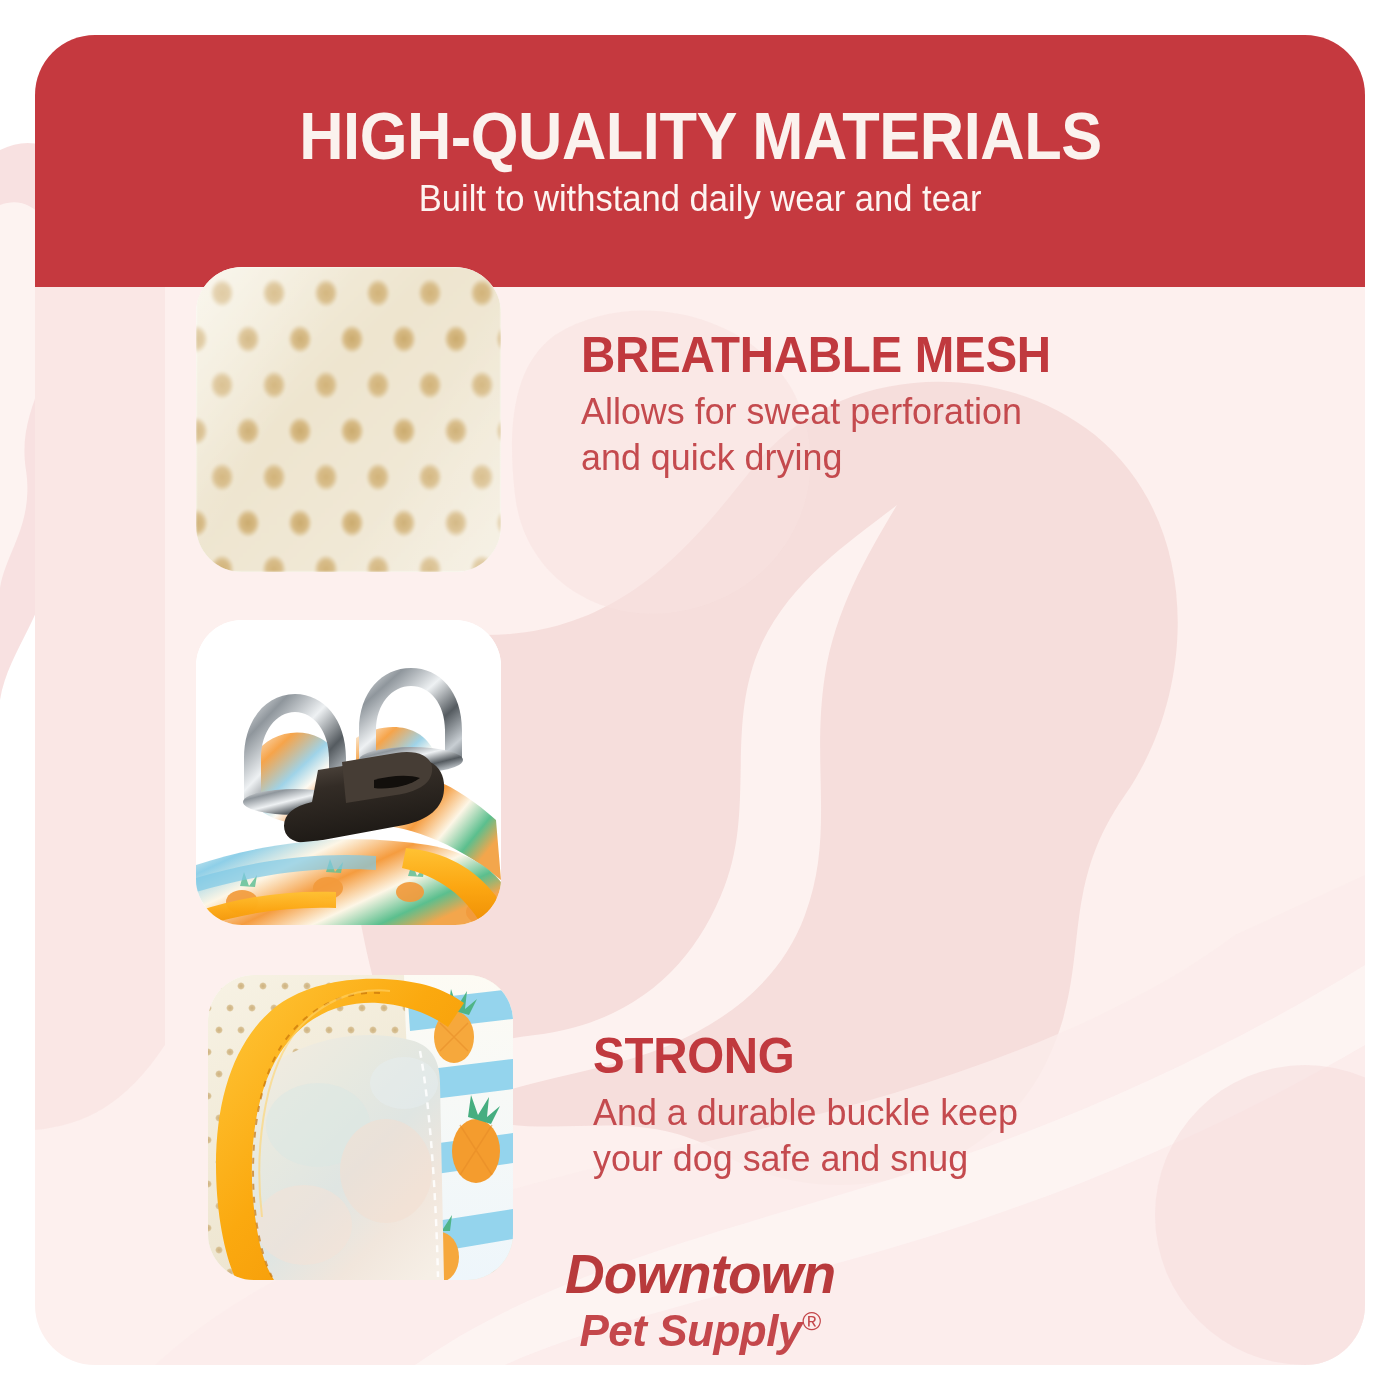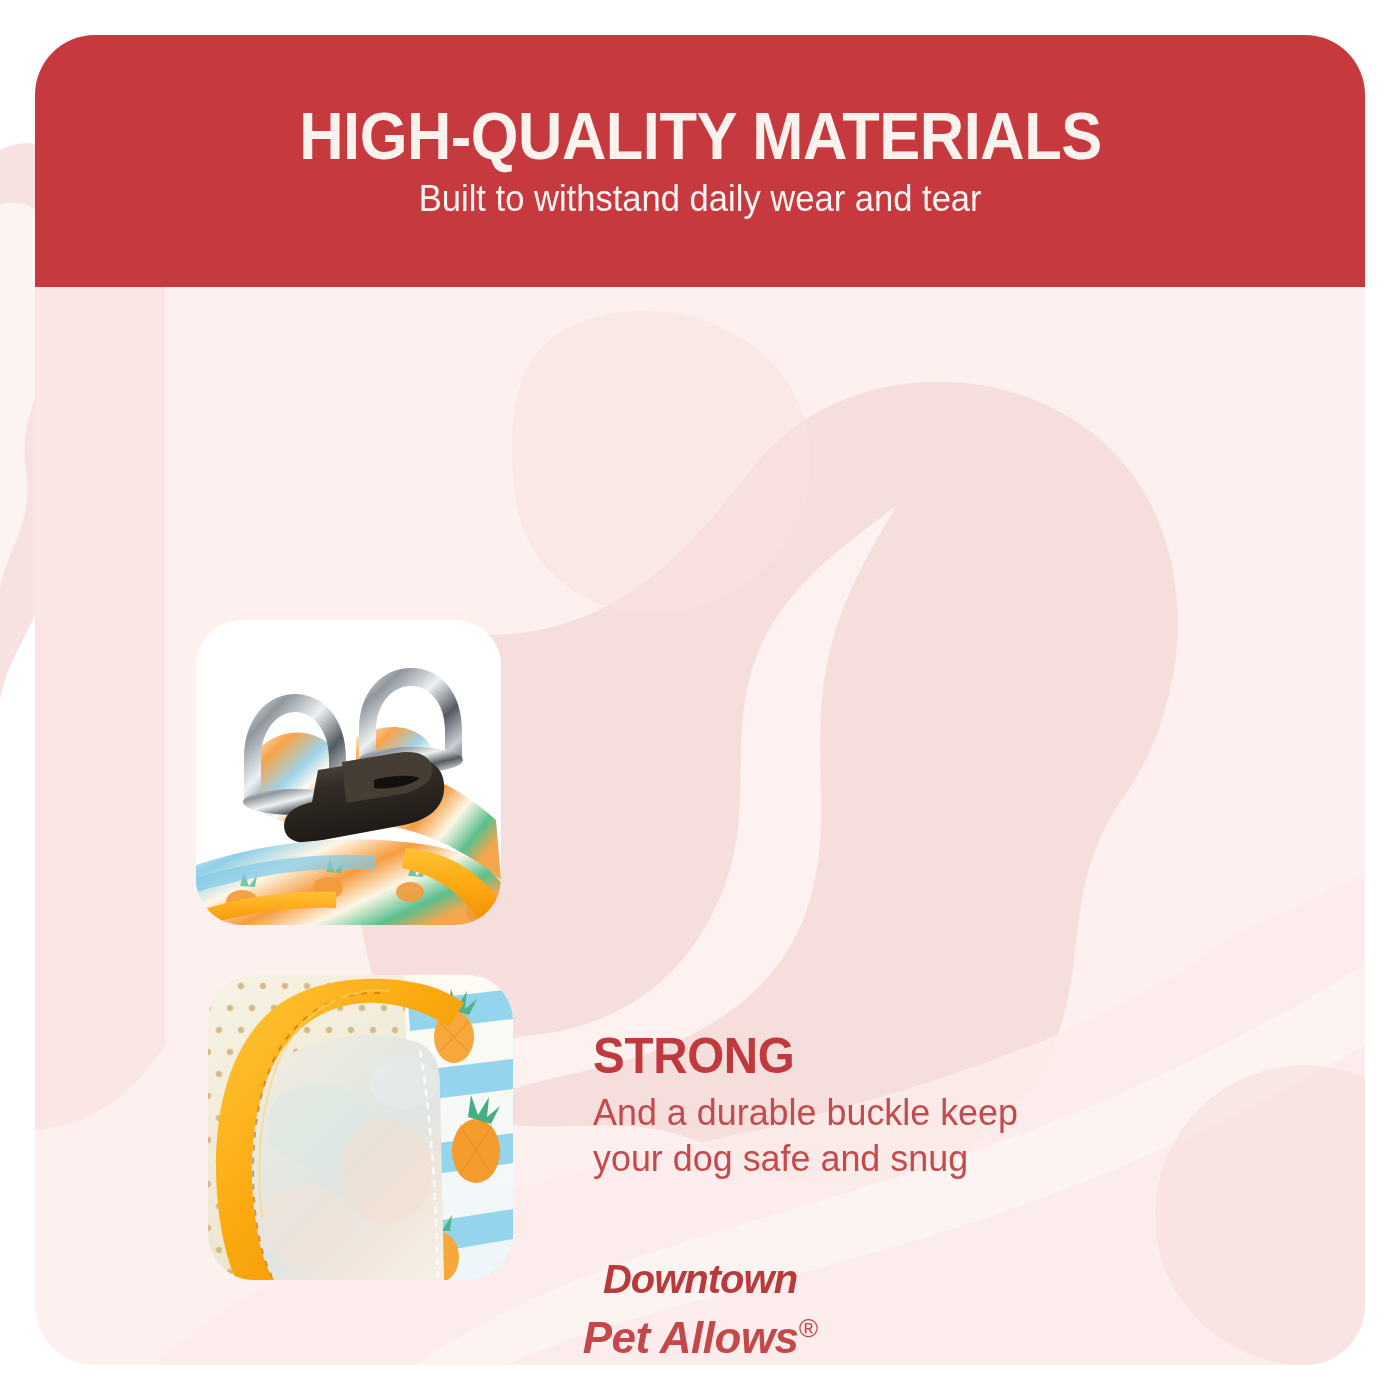--- a/index.html
+++ b/index.html
@@ -69,22 +69,22 @@
     margin:0 0 8px 0;white-space:nowrap;
   }
   .fbody{
     color:#c44a4e;font-size:37px;line-height:1.24;font-weight:normal;
     transform:scaleX(0.97);transform-origin:left center;margin:0;
   }
 
   
   .logo{position:absolute;left:0;top:1243px;width:1400px;text-align:center;}
   .logo-top{
-    color:#b83a3c;font-size:40px;font-weight:bold;font-style:italic;
-    letter-spacing:-1px;line-height:1;margin:16px;
+    color:#b83a3c;font-size:55px;font-weight:bold;font-style:italic;
+    letter-spacing:-1px;line-height:1;margin:4px;
     display:block;
   }
   .logo-bot{
     color:#c4474b;font-size:44px;font-weight:bold;font-style:italic;
     letter-spacing:-0.5px;line-height:1;margin:6px 0 0 0;
     display:block;
   }
   .logo-bot .reg{font-size:26px;vertical-align:super;font-weight:normal;}
 
   
@@ -162,20 +162,35 @@
 
       <circle cx="1270" cy="1180" r="150" fill="#f7dedd" opacity="0.6"></circle>
     </svg>
   </div>
 
   <div class="header">
     <h1 class="header-title">HIGH-QUALITY MATERIALS</h1>
     <p class="header-sub">Built to withstand daily wear and tear</p>
   </div>
 
+  <div class="feature f1">
+    <div class="thumb">
+      <div class="thumb-inner">
+        <div class="mesh-bg"></div>
+        <div class="mesh-sheen"></div>
+      </div>
+    </div>
+    <div class="ftext">
+      <h2 class="fhead">BREATHABLE MESH</h2>
+      <p class="fbody">
+        <span>Allows for sweat perforation</span><br>
+        <span>and quick drying</span>
+      </p>
+    </div>
+  </div>
 
   <div class="feature f2">
     <div class="thumb">
       <div class="thumb-inner">
         <div class="dr-bg"></div>
         <svg class="dr-svg" viewBox="0 0 305 305" preserveAspectRatio="none" aria-hidden="true">
           <defs>
             <linearGradient id="chrome" x1="0" y1="0" x2="1" y2="1">
               <stop offset="0%" stop-color="#fafbfc"></stop>
               <stop offset="22%" stop-color="#8f969c"></stop>
@@ -333,16 +348,16 @@
       <h2 class="fhead">STRONG</h2>
       <p class="fbody">
         <span>And a durable buckle keep</span><br>
         <span>your dog safe and snug</span>
       </p>
     </div>
   </div>
 
   <div class="logo">
     <span class="logo-top">Downtown</span>
-    <span class="logo-bot"><span>Pet Allows</span><span class="reg">®</span></span>
+    <span class="logo-bot"><span>Pet Supply</span><span class="reg">®</span></span>
   </div>
 
 </div>
 
 </body></html>

